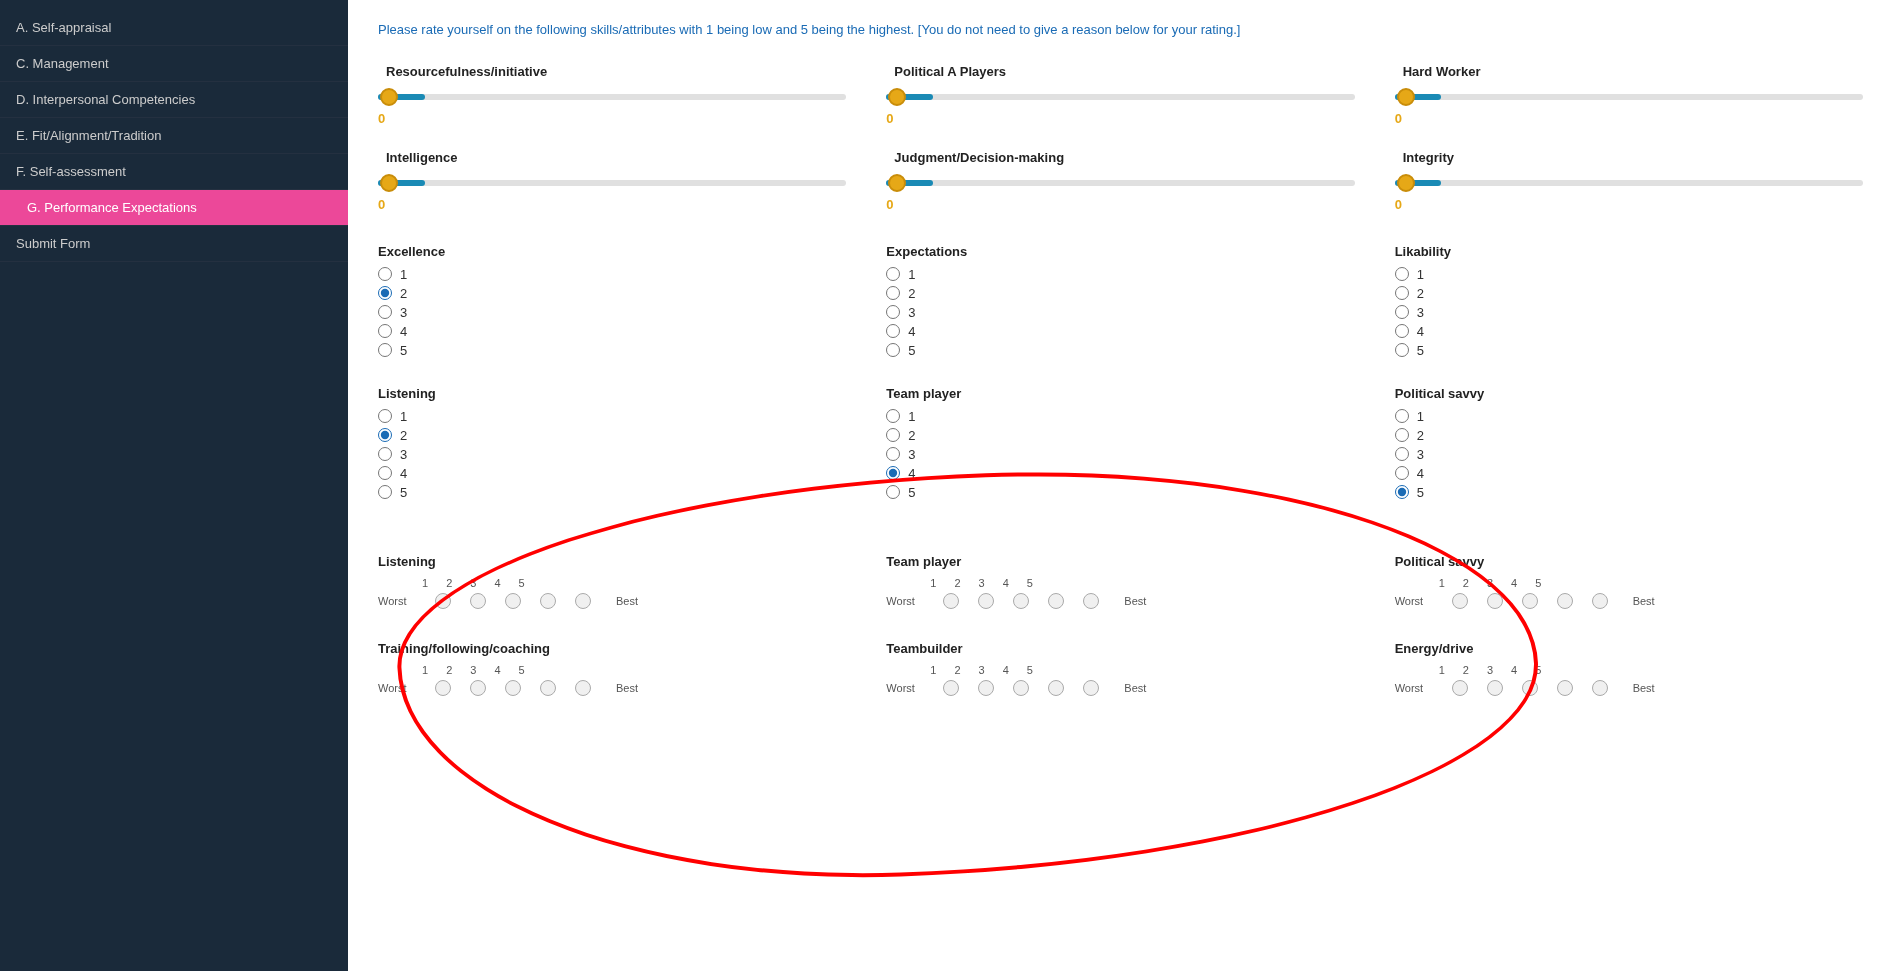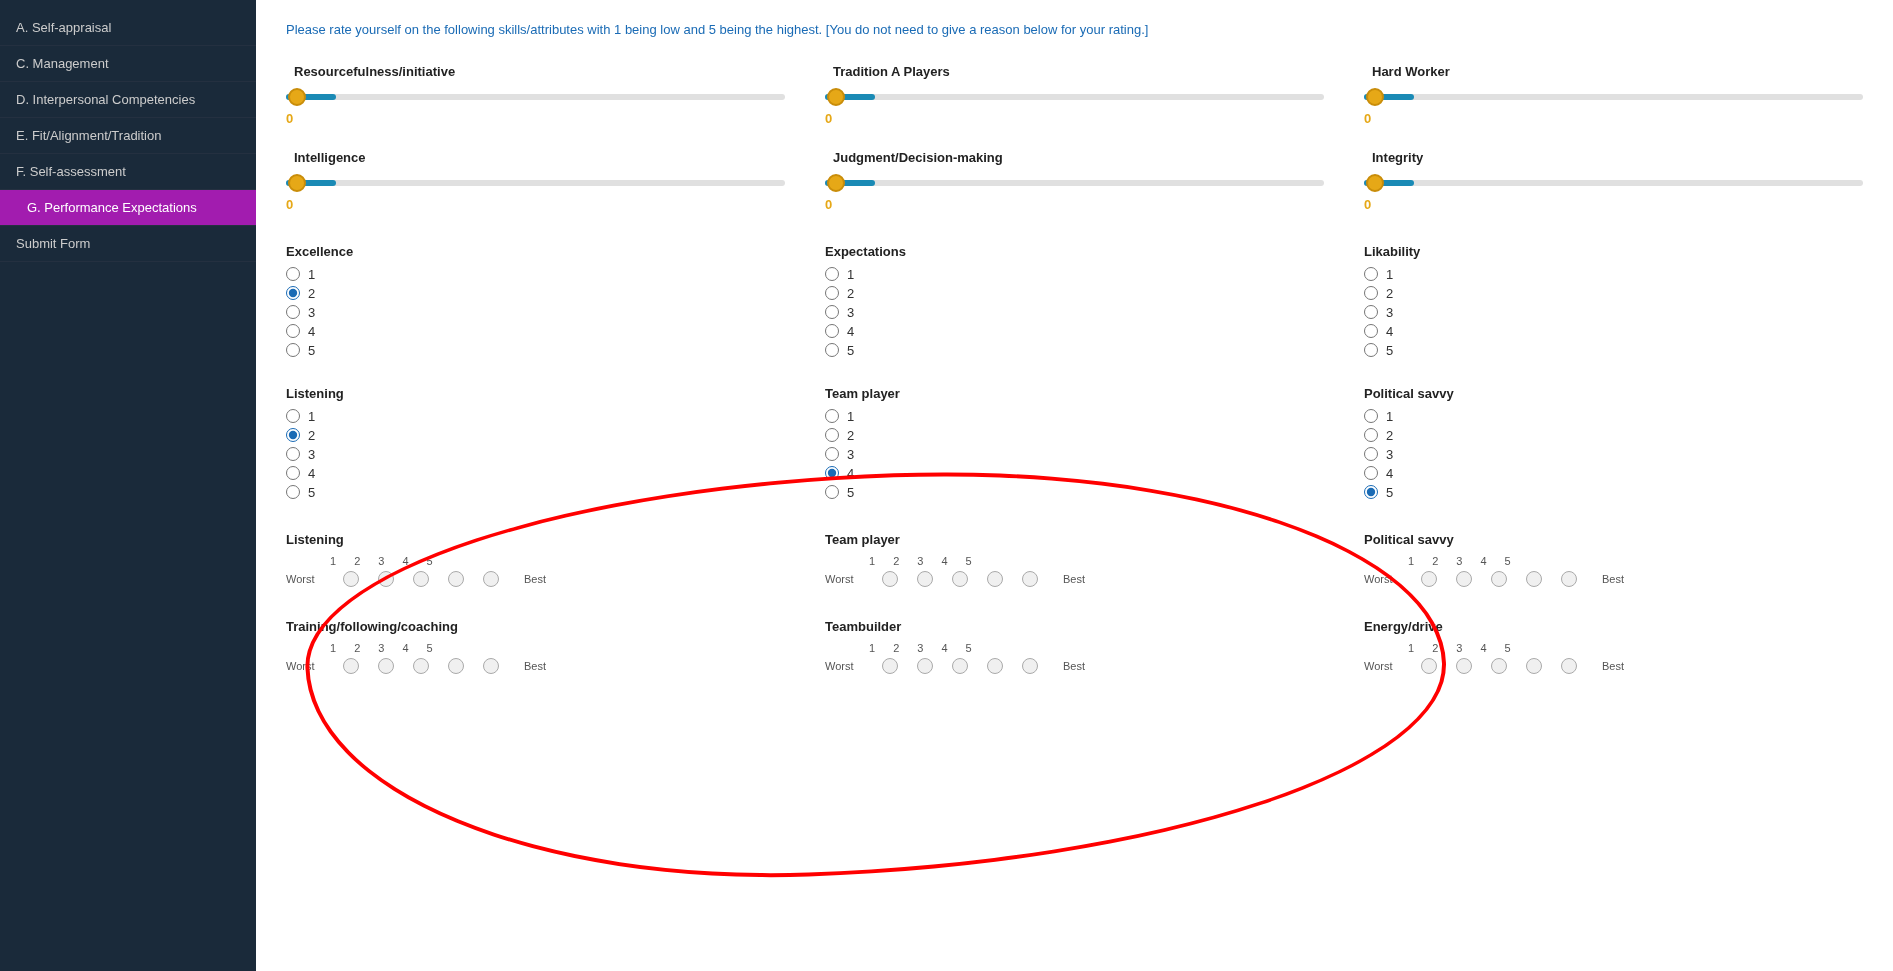--- a/index.html
+++ b/index.html
@@ -4,34 +4,34 @@
   <style>
     * { box-sizing: border-box; margin: 0; padding: 0; }
     body {
       font-family: Arial, sans-serif;
       background: #0d1b2a;
       display: flex;
       height: 971px;
       overflow: hidden;
     }
     .sidebar {
-      width: 256px;
+      width: 348px;
       background: #1a2a3a;
       flex-shrink: 0;
       padding-top: 10px;
     }
     .sidebar-item {
       padding: 10px 16px;
       color: #ccc;
       font-size: 13px;
       cursor: pointer;
       border-bottom: 1px solid #243040;
     }
     .sidebar-item.active {
-      background: #a21caf;
+      background: #ec4899;
       color: #fff;
       padding-left: 27px;
     }
     .main-content {
       flex: 1;
       background: #fff;
       overflow-y: auto;
       padding: 20px 30px;
       position: relative;
     }
@@ -88,21 +88,21 @@
     .slider-value {
       color: #e6a817;
       font-size: 13px;
       font-weight: bold;
       margin-top: 4px;
     }
     .radio-grid {
       display: grid;
       grid-template-columns: 1fr 1fr 1fr;
       gap: 24px 40px;
-      margin-bottom: 28px;
+      margin-bottom: 50px;
     }
     .radio-group label.group-label {
       display: block;
       font-size: 13px;
       font-weight: 600;
       color: #222;
       margin-bottom: 8px;
     }
     .radio-option {
       display: flex;
@@ -213,21 +213,21 @@
       <div class="slider-wrapper">
         <div class="slider-track">
           <div class="slider-fill"></div>
           <div class="slider-thumb"></div>
         </div>
       </div>
       <div class="slider-value">0</div>
     </div>
 
     <div class="slider-group">
-      <label>Tradition A Players</label>
+      <label>Political A Players</label>
       <div class="slider-wrapper">
         <div class="slider-track">
           <div class="slider-fill"></div>
           <div class="slider-thumb"></div>
         </div>
       </div>
       <div class="slider-value">0</div>
     </div>
 
     <div class="slider-group">

